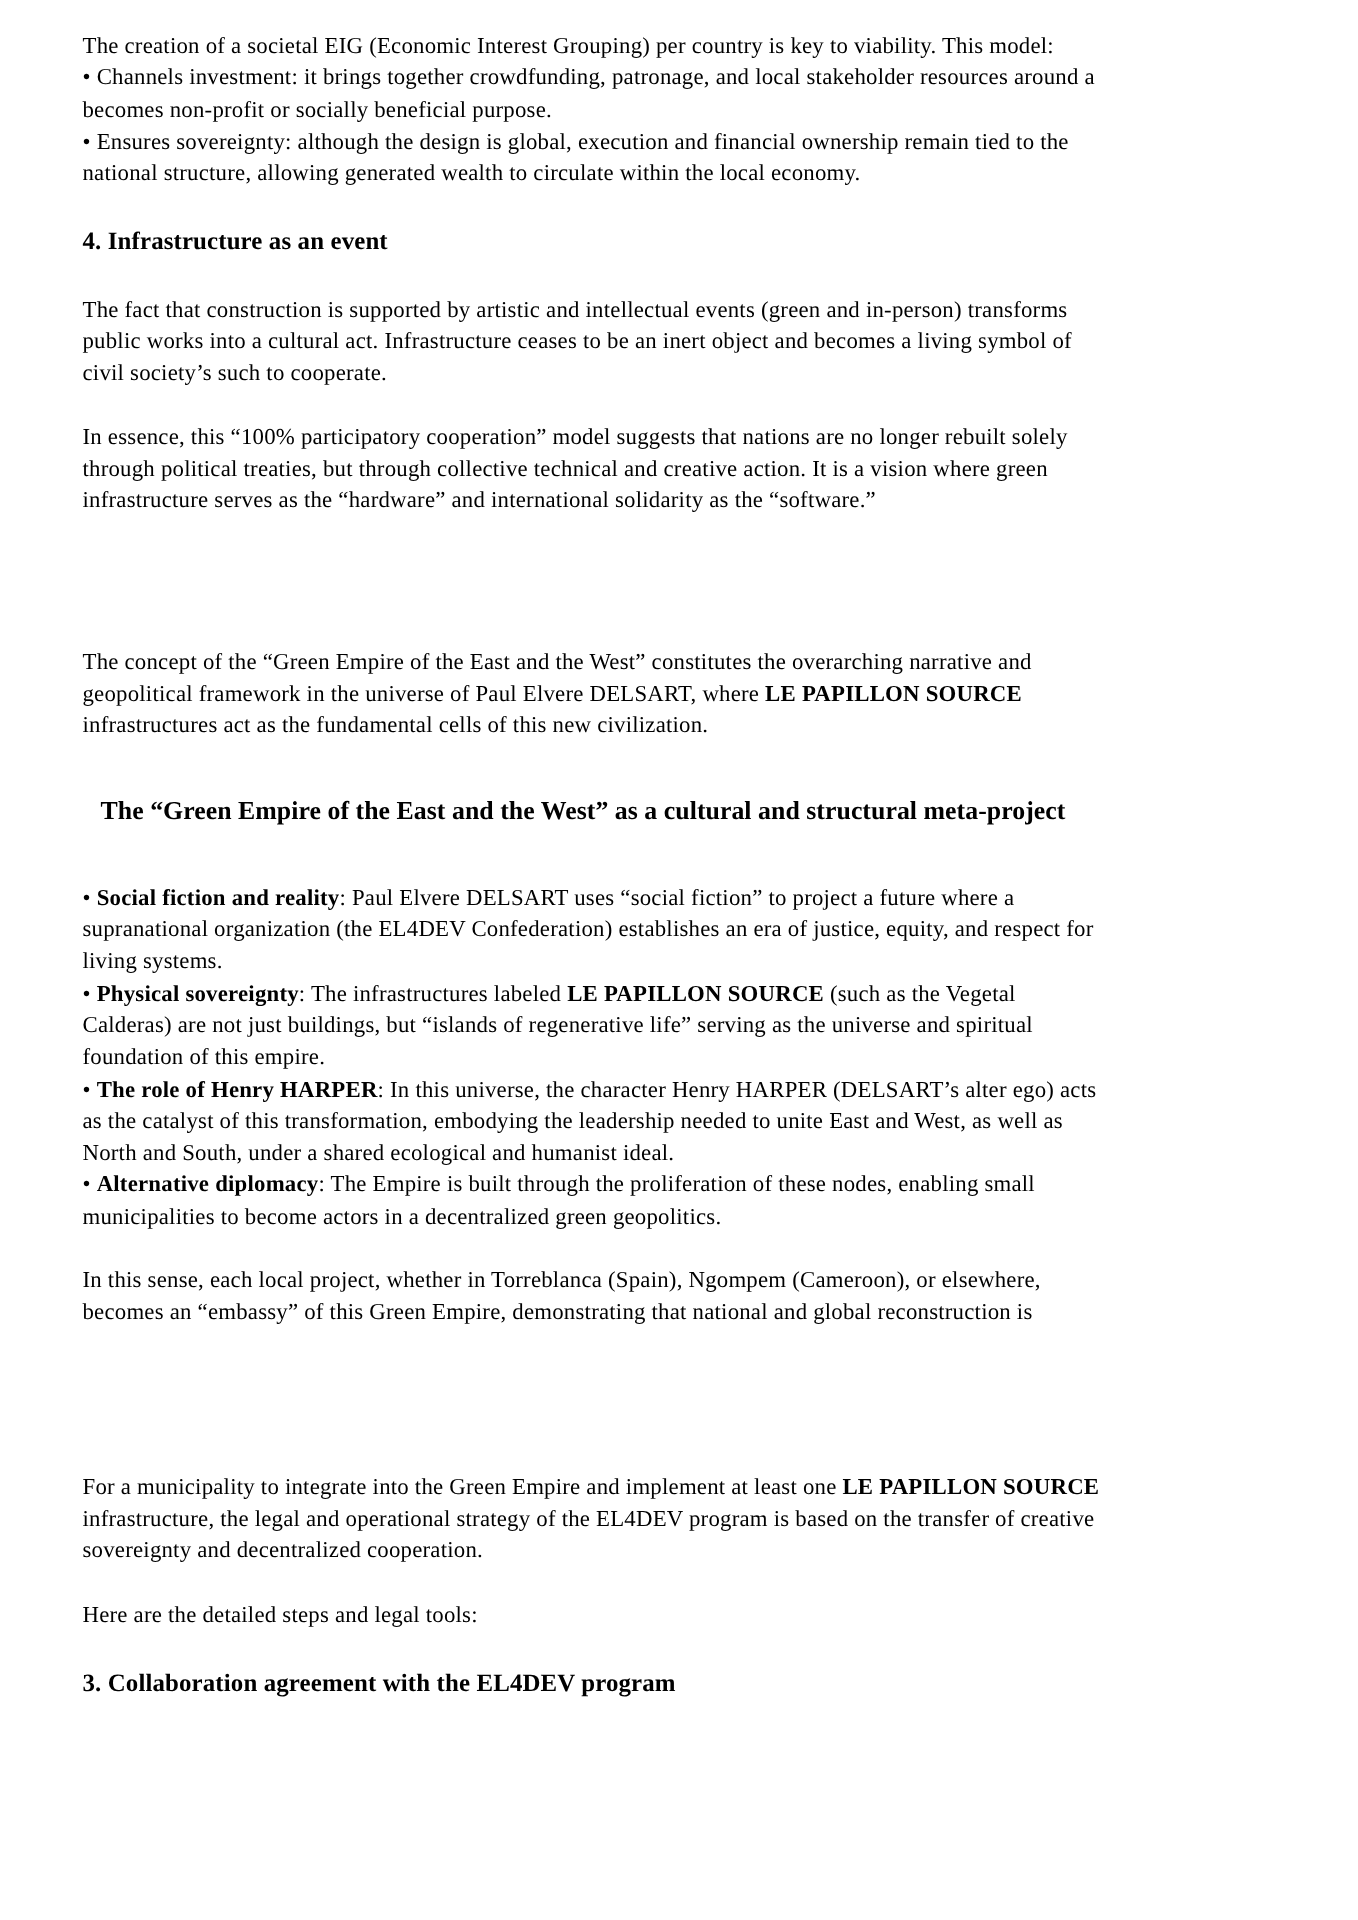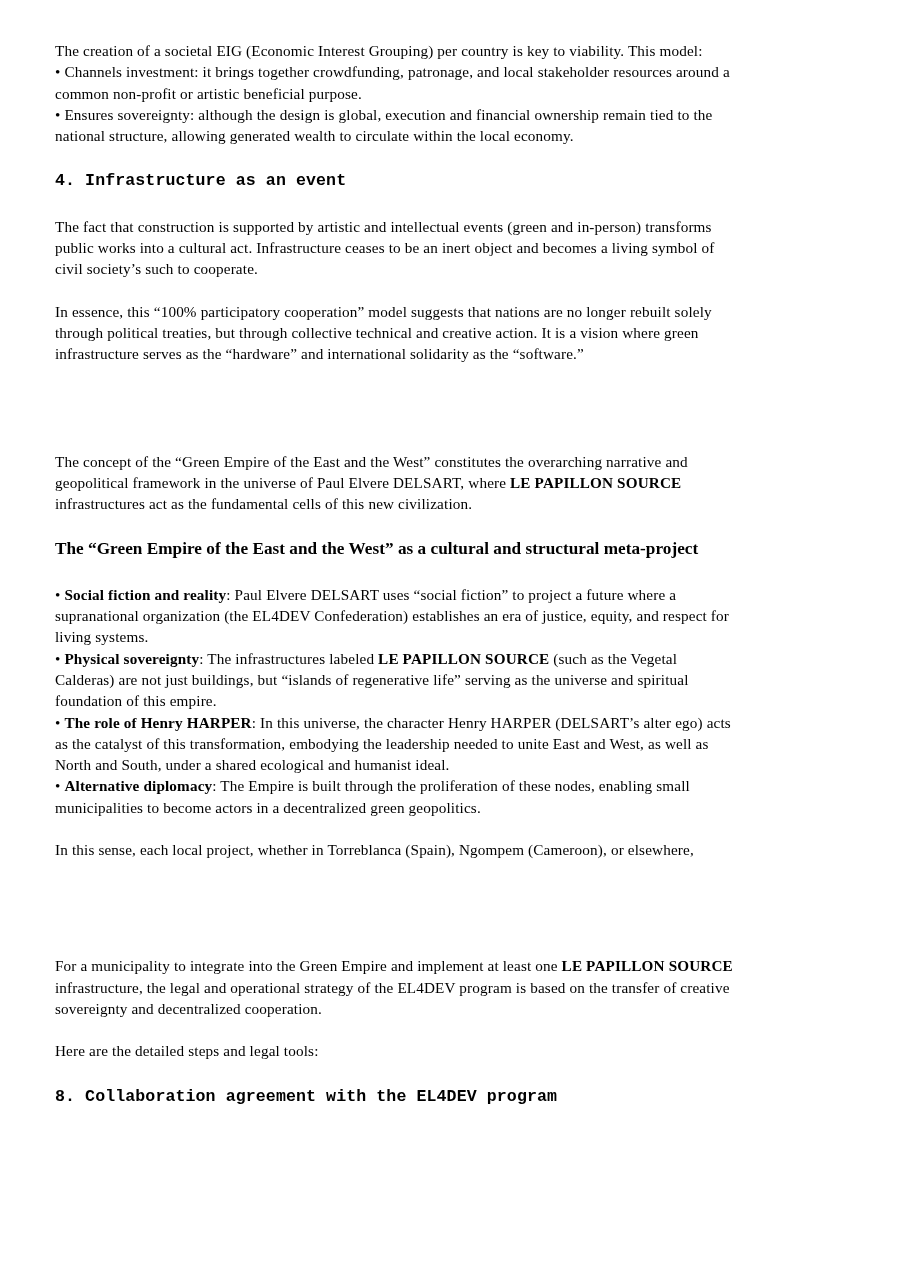--- a/index.html
+++ b/index.html
@@ -16,61 +16,60 @@
     color: #000000;
     -webkit-font-smoothing: antialiased;
   }
   .page {
     position: absolute;
     left: 0;
     top: 0;
     width: 793px;
     height: 1280px;
     box-sizing: border-box;
-    padding: 40px 57px 0 55px;
+    padding: 20px 57px 0 55px;
   }
   .para {
     font-size: 15.2px;
     line-height: 21.3px;
     text-align: left;
     margin: 0;
     letter-spacing: 0.01em;
   }
   .h-sec {
     font-size: 16.6px;
     line-height: 21.3px;
     font-weight: bold;
     margin: 0;
     letter-spacing: 0.005em;
-    font-family: Liberation Mono, monospace;
   }
   .h-big {
     font-size: 17.2px;
     line-height: 21.3px;
     font-weight: bold;
-    margin: 0;
+    margin: 12px;
     letter-spacing: 0.002em;
     white-space: nowrap;
   }
   b, strong { font-weight: bold; }
   .gap-m  { height: 21px; }
   .gap-hd { height: 24px; }
   .gap-big-1 { height: 86px; }
   .gap-big-2 { height: 95px; }
   .blk { display: block; }
 </style>
 </head>
 <body>
 
 <div class="page">
 
   <p class="para">
     <span class="blk">The creation of a societal EIG (Economic Interest Grouping) per country is key to viability. This model:</span>
     <span class="blk">• Channels investment: it brings together crowdfunding, patronage, and local stakeholder resources around a</span>
-    <span class="blk">common non-profit or artistic beneficial purpose.</span>
+    <span class="blk">becomes non-profit or socially beneficial purpose.</span>
     <span class="blk">• Ensures sovereignty: although the design is global, execution and financial ownership remain tied to the</span>
     <span class="blk">national structure, allowing generated wealth to circulate within the local economy.</span>
   </p>
 
   <div class="gap-hd"></div>
 
   <h2 class="h-sec">4. Infrastructure as an event</h2>
 
   <div class="gap-hd"></div>
 
@@ -114,31 +113,32 @@
   </p>
 
   <p class="para">
     <span>• </span><b>Alternative diplomacy</b><span>: The Empire is built through the proliferation of these nodes, enabling small municipalities to become actors in a decentralized green geopolitics.</span>
   </p>
 
   <div class="gap-m"></div>
 
   <p class="para">
     <span class="blk">In this sense, each local project, whether in Torreblanca (Spain), Ngompem (Cameroon), or elsewhere,</span>
+    <span class="blk">becomes an “embassy” of this Green Empire, demonstrating that national and global reconstruction is</span>
   </p>
 
   <div class="gap-big-2"></div>
 
   <p class="para">
     <span>For a municipality to integrate into the Green Empire and implement at least one </span><b>LE PAPILLON SOURCE</b><span> infrastructure, the legal and operational strategy of the EL4DEV program is based on the transfer of creative sovereignty and decentralized cooperation.</span>
   </p>
 
   <div class="gap-m"></div>
 
   <p class="para">
     <span class="blk">Here are the detailed steps and legal tools:</span>
   </p>
 
   <div class="gap-hd"></div>
 
-  <h2 class="h-sec">8. Collaboration agreement with the EL4DEV program</h2>
+  <h2 class="h-sec">3. Collaboration agreement with the EL4DEV program</h2>
 
 </div>
 
 </body></html>

